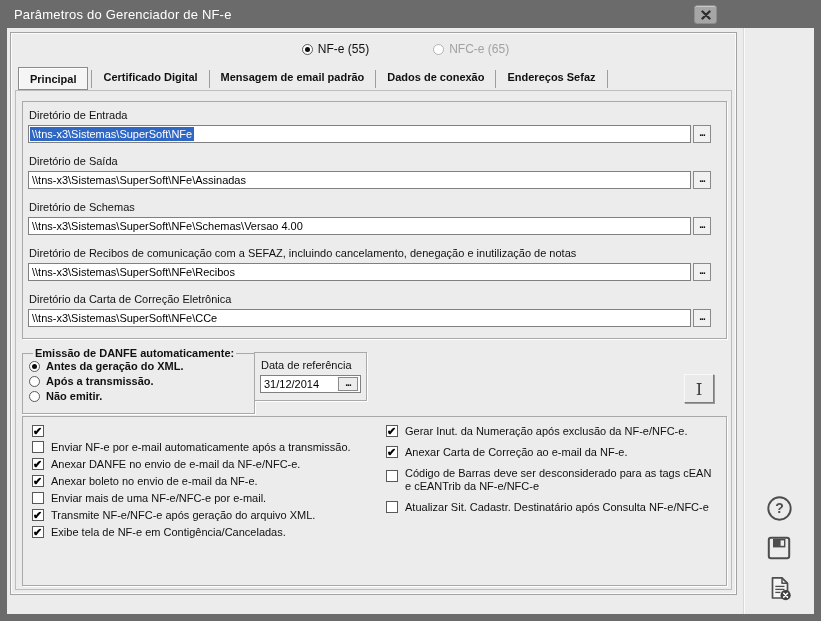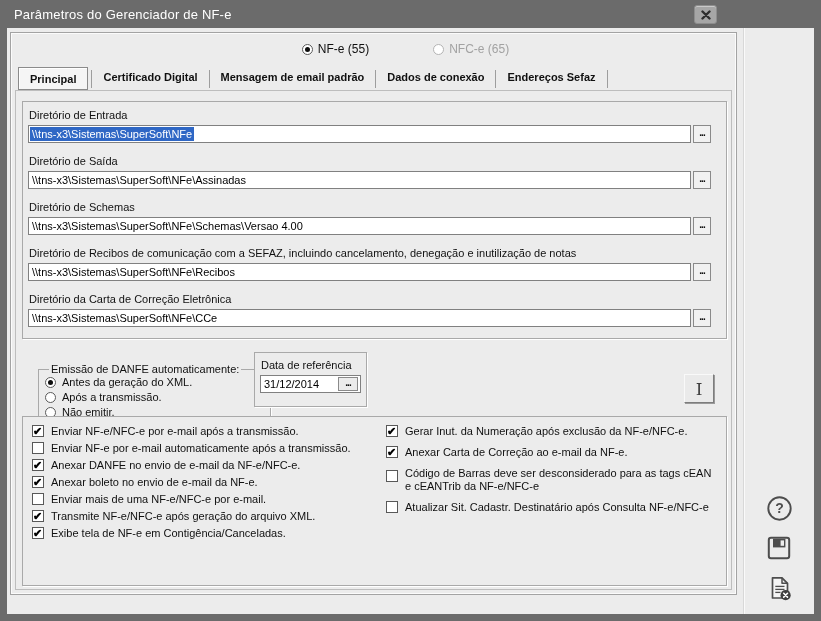--- a/index.html
+++ b/index.html
@@ -49,24 +49,24 @@
   .dir-row{display:flex;gap:2px;height:18px;margin-bottom:12px;}
   .textbox{background:#ffffff;border:1px solid #808080;box-sizing:border-box;display:flex;align-items:center;padding:0 1px;font-size:11px;flex:1;overflow:hidden;cursor:text;}
   .dir-value{padding:1px 2px;white-space:nowrap;}
   .dir-value[data-selected="true"]{background:#2f67c5;color:#ffffff;}
   .browse-btn{
     width:18px;height:18px;flex:none;background:#f1f1f1;border:1px solid #8a8a8a;box-sizing:border-box;
     display:flex;align-items:center;justify-content:center;
     font-size:10px;font-weight:bold;letter-spacing:-1px;color:#111;cursor:pointer;padding-bottom:4px;
   }
   
-  fieldset.danfe-box{position:absolute;left:6px;top:256px;width:219px;height:64px;margin:16px;padding:1px 6px 0 6px;border:1px solid #a9a9a9;box-shadow:1px 1px 0 #ffffff;}
+  fieldset.danfe-box{position:absolute;left:6px;top:256px;width:219px;height:64px;margin:0;padding:1px 6px 0 6px;border:1px solid #a9a9a9;box-shadow:1px 1px 0 #ffffff;font-weight:bold;}
   fieldset.danfe-box legend{font-size:11px;color:#111;padding:0 2px;margin-left:4px;}
   .radio-opt{display:flex;align-items:center;gap:6px;font-size:11px;color:#101010;margin-bottom:2px;line-height:13px;}
-  .date-box{position:absolute;left:238px;top:261px;width:113px;height:55px;padding:6px 5px 0 5px;}
+  .date-box{position:absolute;left:238px;top:261px;width:113px;height:49px;padding:6px 5px 0 5px;}
   .date-label{font-size:11px;color:#111;margin:0 0 4px 1px;white-space:nowrap;}
   .date-combo{width:101px;height:18px;flex:none;justify-content:space-between;padding-left:3px;}
   .combo-btn{
     width:20px;height:14px;flex:none;background:#ececec;border:1px solid #8a8a8a;box-sizing:border-box;
     display:flex;align-items:center;justify-content:center;margin-right:1px;
     font-size:10px;font-weight:bold;letter-spacing:-1px;color:#111;cursor:pointer;padding-bottom:4px;
   }
   .i-button{
     position:absolute;left:668px;top:283px;width:30px;height:29px;box-sizing:border-box;
     background:#eaeaea;border:1px solid;border-color:#f9f9f9 #7d7d7d #7d7d7d #f9f9f9;
@@ -204,21 +204,20 @@
           <span class="combo-btn">...</span>
         </div>
       </div>
 
       <div class="i-button">I</div>
 
       <div class="groupbox chk-box">
         <div class="chk-col-left">
           <div class="chk-row">
             <span class="chk" data-checked="true"></span>
-            <span>Enviar NF-e/NFC-e por e-mail após a transmissão.</span>
           </div>
           <div class="chk-row">
             <span class="chk" data-checked="false"></span>
             <span>Enviar NF-e por e-mail automaticamente após a transmissão.</span>
           </div>
           <div class="chk-row">
             <span class="chk" data-checked="true"></span>
             <span>Anexar DANFE no envio de e-mail da NF-e/NFC-e.</span>
           </div>
           <div class="chk-row">

